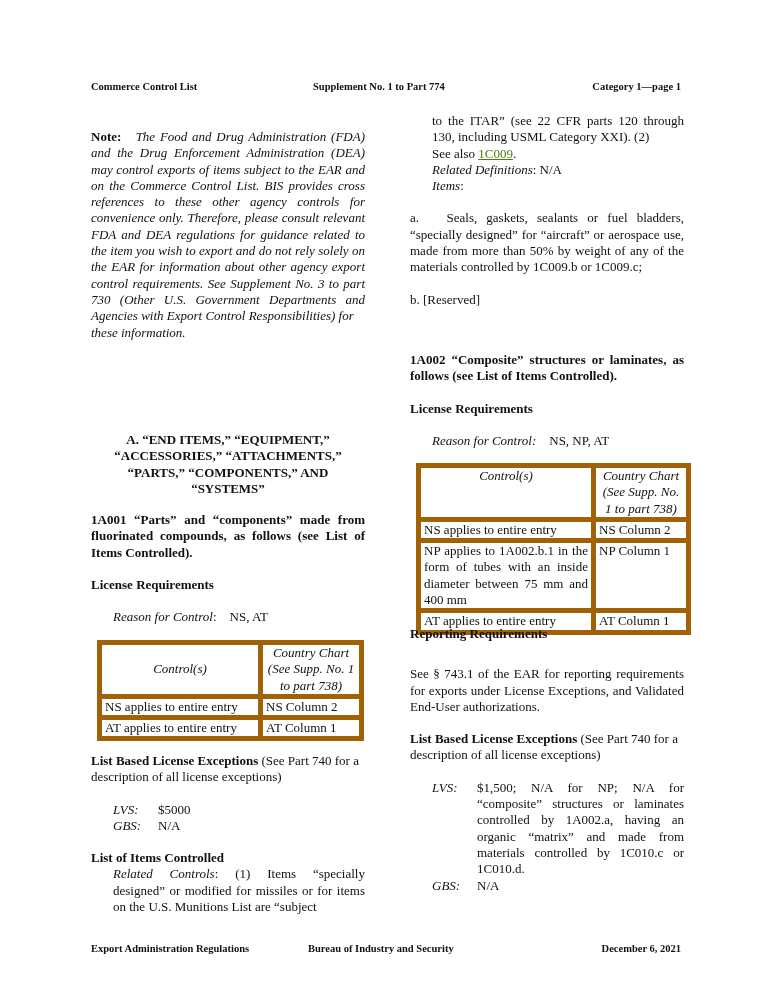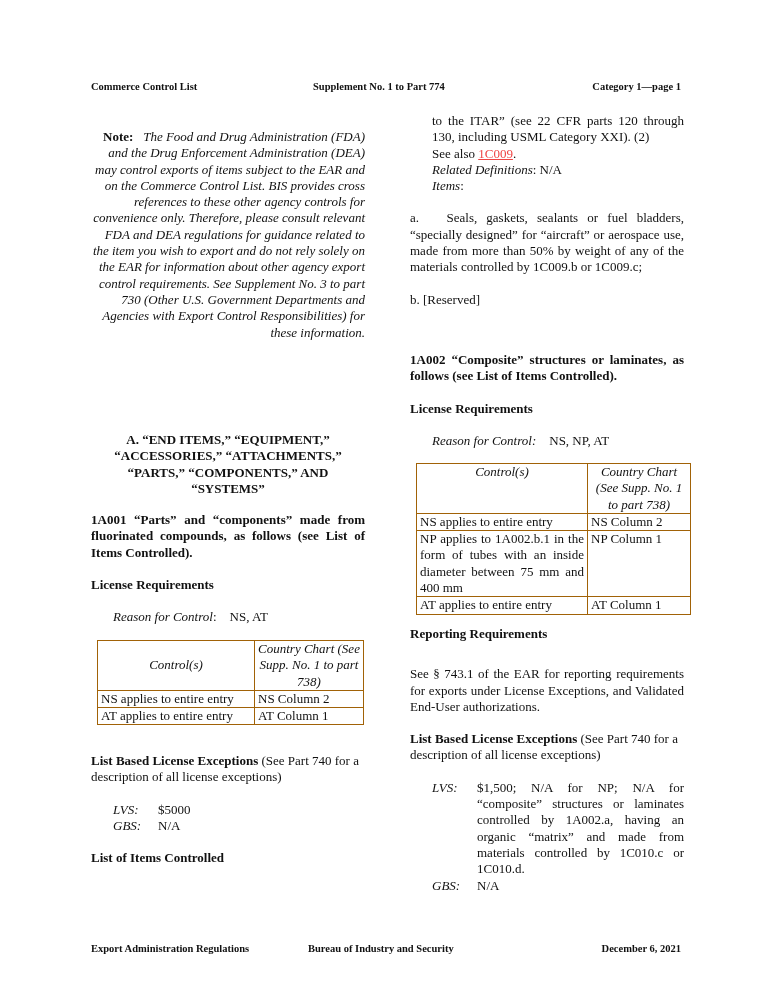--- a/index.html
+++ b/index.html
@@ -4,26 +4,26 @@
 <style>
   html, body { margin: 0; padding: 0; background: #ffffff; }
   body { width: 773px; height: 1000px; position: relative; overflow: hidden;
          font-family: "Liberation Serif", "DejaVu Serif", serif; color: #111; }
   .abs { position: absolute; }
   .hdr { font-weight: bold; font-size: 10.5px; top: 81px; }
   .ftr { font-weight: bold; font-size: 10.5px; top: 943px; }
   .col { position: absolute; width: 274px; font-size: 13px; line-height: 16.3px; }
   .j { text-align: justify; }
   .b { font-weight: bold; }
-  .i { font-style: italic; text-align: right; }
+  .i { font-style: italic; }
   .c { text-align: center; }
   p { margin: 0; }
   table.lt { border-collapse: collapse; font-size: 13px; line-height: 16.3px; position: absolute; }
-  table.lt td { border: 1px solid #a16207; padding: 0 3px; vertical-align: top; }
-  a.lnk { color: #ef4444; text-decoration: underline; }
+  table.lt td { border: 5px solid #a16207; padding: 0 3px; vertical-align: top; }
+  a.lnk { color: #4d7c0f; text-decoration: underline; }
   .ind { padding-left: 22px; }
   .dl { display: flex; }
   .dl .k { font-style: italic; width: 45px; flex: none; }
   .dl .v { flex: 1; }
 </style>
 </head>
 <body>
 
 <div class="abs hdr" style="left:91px;">Commerce Control List</div>
 <div class="abs hdr" style="left:313px;">Supplement No. 1 to Part 774</div>
@@ -70,20 +70,21 @@
     <div class="dl">
         <span class="k">LVS:</span>
         <span class="v">$5000</span>
       </div>
     <div class="dl">
         <span class="k">GBS:</span>
         <span class="v">N/A</span>
       </div>
   </div>
   <p class="b" style="margin-top:16px;">List of Items Controlled</p>
+  <p class="j ind"><span class="i">Related Controls</span><span>: (1) Items “specially designed” or modified for missiles or for items on the U.S. Munitions List are “subject</span></p>
 </div>
 
 <div class="col" style="left:410px; top:113px;">
   <p class="j ind">to the ITAR” (see 22 CFR parts 120 through 130, including USML Category XXI). (2)</p>
   <p class="ind"><span>See also </span><a class="lnk" href="#">1C009</a><span>.</span></p>
   <p class="ind"><span class="i">Related Definitions</span><span>: N/A</span></p>
   <p class="ind"><span class="i">Items</span><span>:</span></p>
   <p class="j" style="margin-top:16px;">a.&nbsp;&nbsp; Seals, gaskets, sealants or fuel bladders, “specially designed” for “aircraft” or aerospace use, made from more than 50% by weight of any of the materials controlled by 1C009.b or 1C009.c;</p>
   <p style="margin-top:16px;">b. [Reserved]</p>
 </div>

